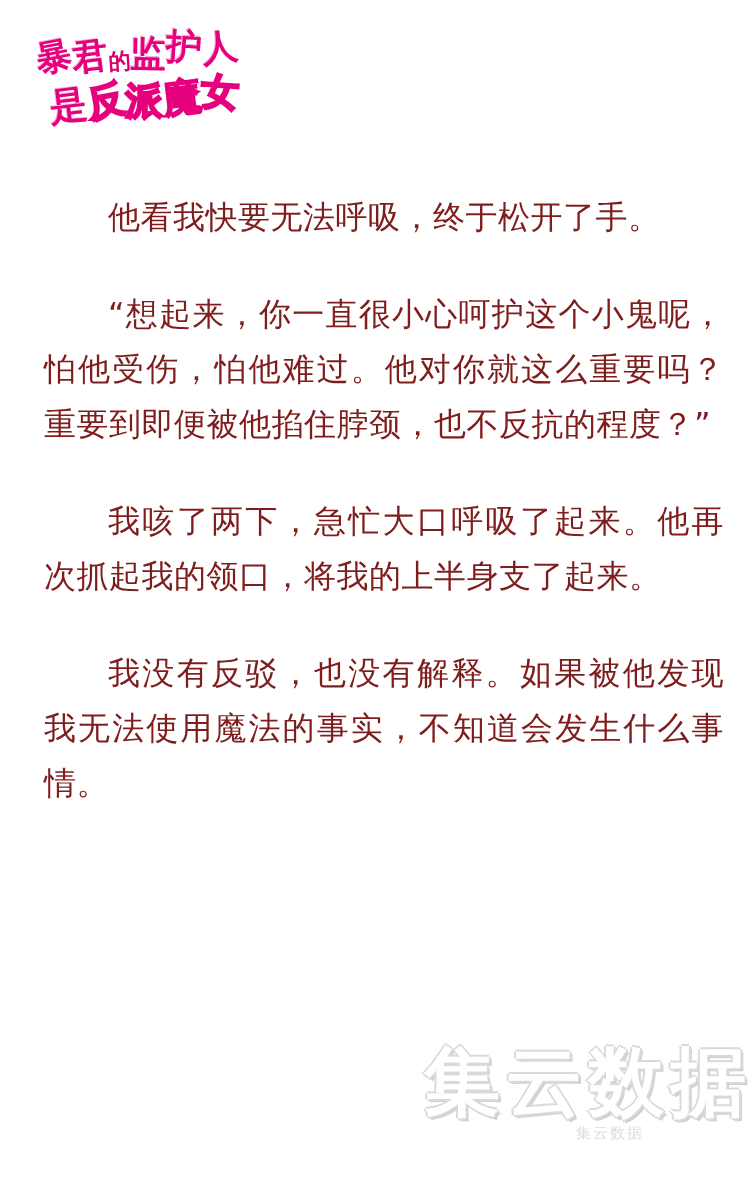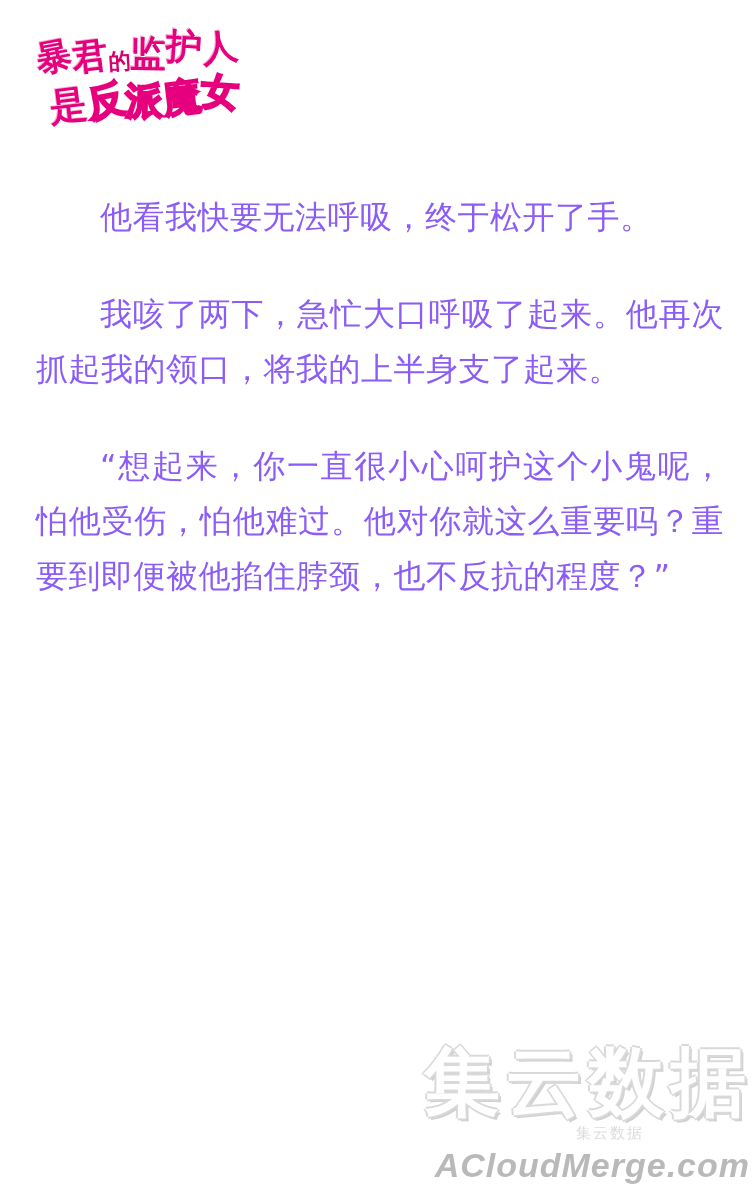--- a/index.html
+++ b/index.html
@@ -76,23 +76,23 @@
   .content {
     position: absolute;
     left: 32px;
     top: 190px;
     width: 692px;
   }
   .para {
     font-family: "DejaVu Sans", "Liberation Sans", sans-serif;
     font-size: 32px;
     line-height: 1.72;
-    color: #8b5cf6;
+    color: #7f1d1d;
     text-indent: 2em;
-    margin: 0 0 42px 4px;
+    margin: 0 0 42px 12px;
     letter-spacing: 0.5px;
     text-align: justify;
   }
 
   
   .watermark {
     position: absolute;
     left: 16px;
     top: 1028px;
     width: 754px;
@@ -147,23 +147,23 @@
     <div class="logo-line logo-line-1">
       <span class="ch big tilt-a">暴</span><span class="ch big tilt-c">君</span><span class="ch small">的</span><span class="ch big tilt-b">监</span><span class="ch big tilt-d">护</span><span class="ch big tilt-c">人</span>
     </div>
     <div class="logo-line logo-line-2">
       <span class="ch big tilt-c">是</span><span class="ch outline tilt-a">反</span><span class="ch outline tilt-b">派</span><span class="ch outline tilt-c">魔</span><span class="ch outline tilt-d">女</span>
     </div>
   </div>
 
   <div class="content">
     <p class="para">他看我快要无法呼吸，终于松开了手。</p>
+    <p class="para">“想起来，你一直很小心呵护这个小鬼呢，怕他受伤，怕他难过。他对你就这么重要吗？重要到即便被他掐住脖颈，也不反抗的程度？”</p>
     <p class="para">我咳了两下，急忙大口呼吸了起来。他再次抓起我的领口，将我的上半身支了起来。</p>
-    <p class="para">“想起来，你一直很小心呵护这个小鬼呢，怕他受伤，怕他难过。他对你就这么重要吗？重要到即便被他掐住脖颈，也不反抗的程度？”</p>
+    <p class="para">我没有反驳，也没有解释。如果被他发现我无法使用魔法的事实，不知道会发生什么事情。</p>
   </div>
 
   <div class="watermark">
     <div class="wm-cn">集云数据</div>
     <div class="wm-small">集云数据</div>
-    <div class="wm-en">ACloudMerge.com</div>
   </div>
 
 </div>
 
 </body></html>

